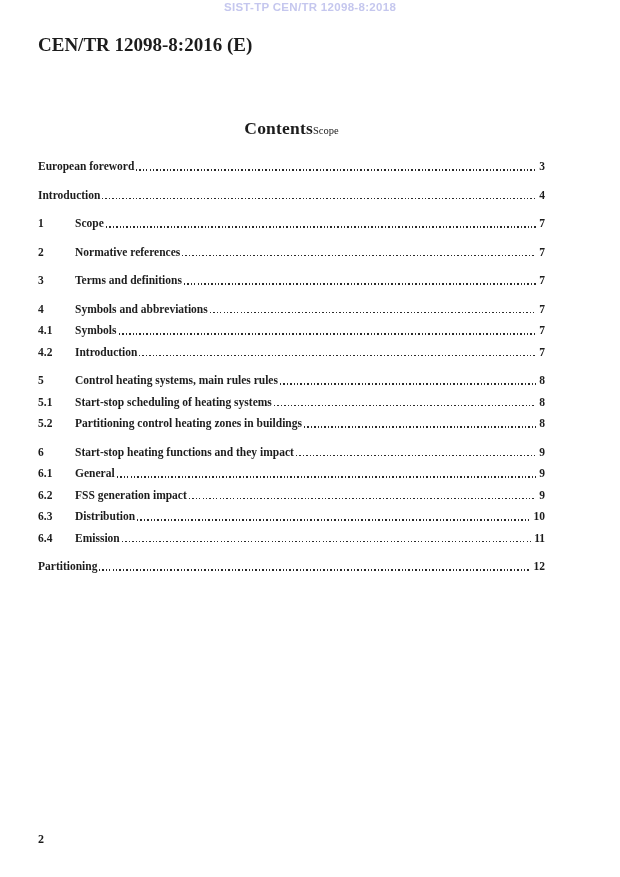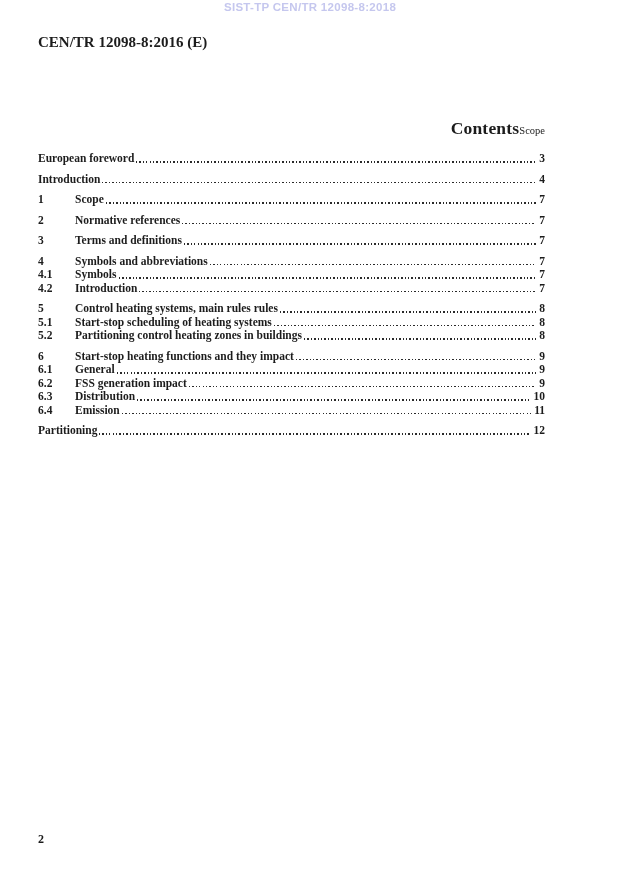--- a/index.html
+++ b/index.html
@@ -22,29 +22,29 @@
     font-weight: bold;
     font-size: 11.5px;
     letter-spacing: 0.3px;
     color: #c5c7ee;
   }
   .doc-ref {
     position: absolute;
     left: 38px;
     top: 34px;
     font-weight: bold;
-    font-size: 15px;
+    font-size: 19px;
   }
   .contents-header {
     position: absolute;
     left: 38px;
     right: 75px;
     top: 118px;
     display: flex;
-    justify-content: flex-end;
+    justify-content: center;
     align-items: baseline;
   }
   .contents-title {
     font-size: 17.5px;
     font-weight: bold;
     letter-spacing: 0.2px;
   }
   .page-col-label {
     font-size: 10.5px;
     font-weight: normal;
@@ -62,21 +62,21 @@
     font-weight: bold;
     line-height: 13.5px;
     white-space: nowrap;
     cursor: pointer;
   }
   .toc-row.gap { margin-top: 7px; }
   .toc-num {
     flex: 0 0 37px;
     width: 37px;
   }
-  .toc-label { flex: 0 0 auto; }
+  .toc-label { flex: 0 0 auto; margin-top: 8px; }
   .toc-leader {
     flex: 1 1 auto;
     height: 1.4px;
     margin: 0 3px 3px 2px;
     background-image: repeating-linear-gradient(
       to right, #2a2a2a 0, #2a2a2a 1.3px, transparent 1.3px, transparent 3.4px);
   }
   .toc-page { flex: 0 0 auto; }
   .footer-page-num {
     position: absolute;

